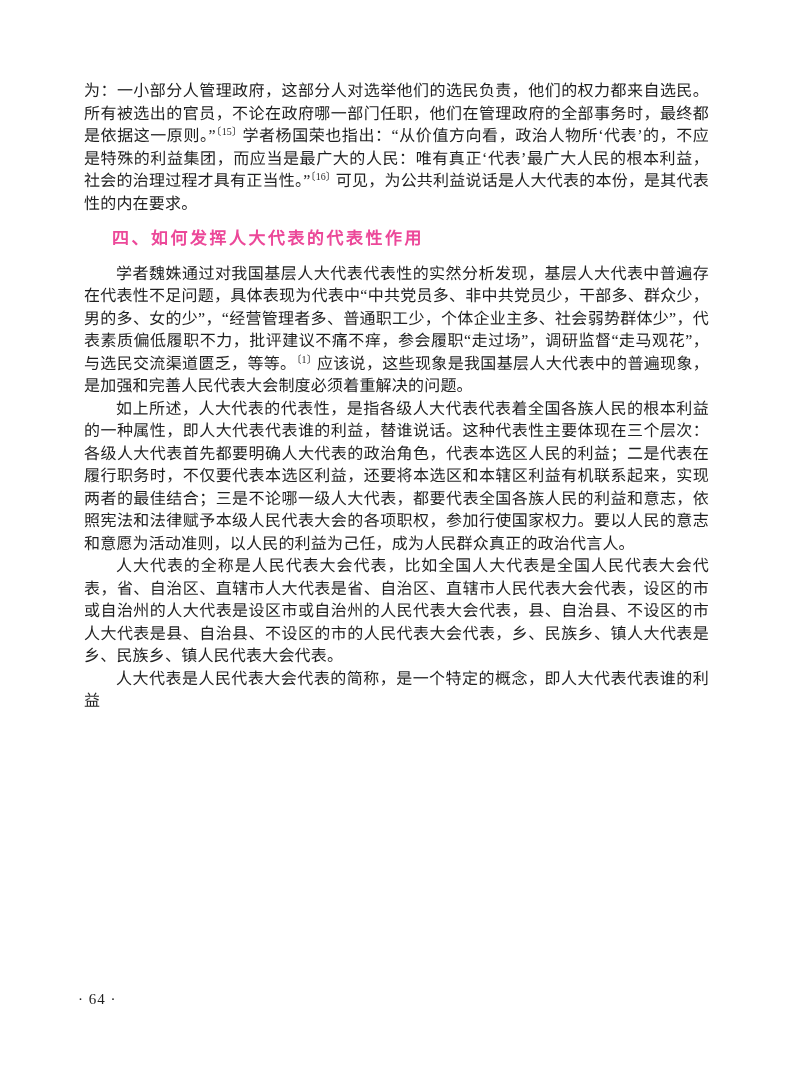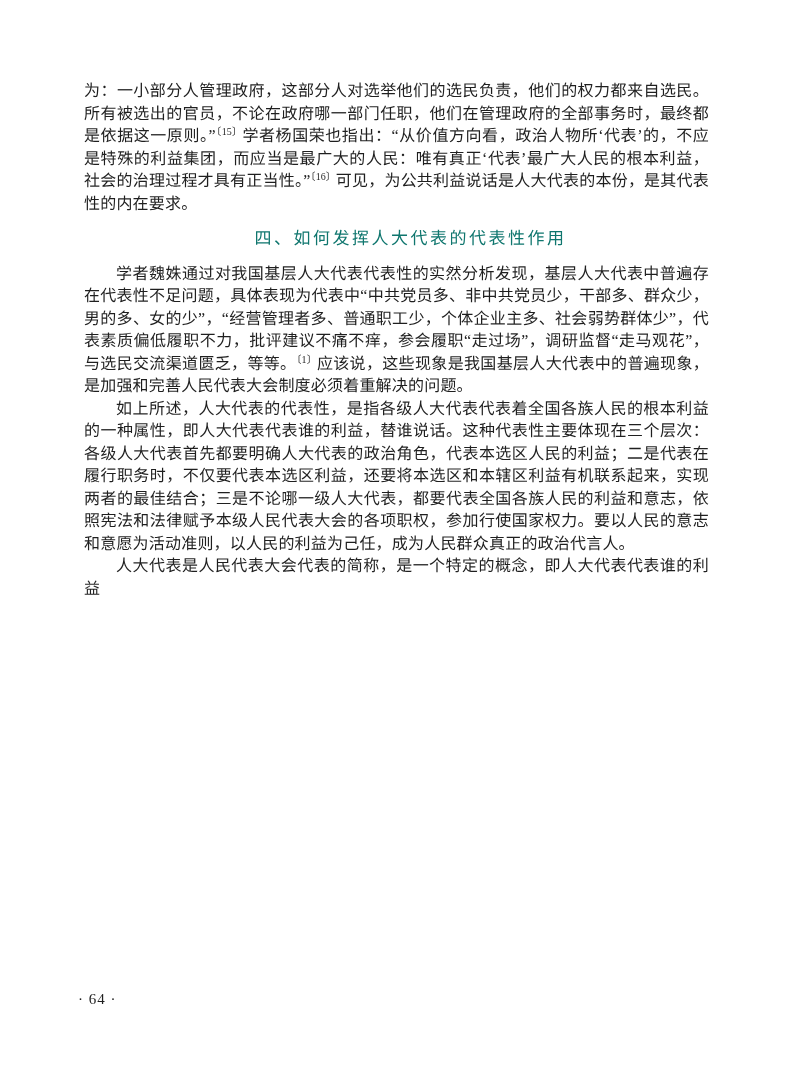--- a/index.html
+++ b/index.html
@@ -29,27 +29,26 @@
     text-justify: inter-ideograph;
     text-indent: 2em;
     letter-spacing: 0.2px;
   }
   p.para.no-indent {
     text-indent: 0;
   }
   h2.heading {
     font-family: "Liberation Sans", "DejaVu Sans", sans-serif;
     font-size: 17px;
-    font-weight: normal;
-    color: #0f766e;
+    font-weight: bold;
+    color: #ec4899;
     letter-spacing: 2.5px;
     line-height: 22.5px;
     margin: 13px 0 12px 0;
     padding-left: 28px;
-    text-align: center;
   }
   sup.ref {
     font-size: 10px;
     line-height: 0;
     vertical-align: super;
     letter-spacing: 0;
   }
   .footer {
     position: absolute;
     left: 78px;
@@ -62,16 +61,17 @@
 </style>
 </head>
 <body>
 
 <div class="page">
   <div class="doc-body">
       <p class="para no-indent">为：一小部分人管理政府，这部分人对选举他们的选民负责，他们的权力都来自选民。所有被选出的官员，不论在政府哪一部门任职，他们在管理政府的全部事务时，最终都是依据这一原则。”<sup class="ref">〔15〕</sup>学者杨国荣也指出：“从价值方向看，政治人物所‘代表’的，不应是特殊的利益集团，而应当是最广大的人民：唯有真正‘代表’最广大人民的根本利益，社会的治理过程才具有正当性。”<sup class="ref">〔16〕</sup>可见，为公共利益说话是人大代表的本份，是其代表性的内在要求。</p>
       <h2 class="heading">四、如何发挥人大代表的代表性作用</h2>
       <p class="para">学者魏姝通过对我国基层人大代表代表性的实然分析发现，基层人大代表中普遍存在代表性不足问题，具体表现为代表中“中共党员多、非中共党员少，干部多、群众少，男的多、女的少”，“经营管理者多、普通职工少，个体企业主多、社会弱势群体少”，代表素质偏低履职不力，批评建议不痛不痒，参会履职“走过场”，调研监督“走马观花”，与选民交流渠道匮乏，等等。<sup class="ref">〔1〕</sup>应该说，这些现象是我国基层人大代表中的普遍现象，是加强和完善人民代表大会制度必须着重解决的问题。</p>
       <p class="para">如上所述，人大代表的代表性，是指各级人大代表代表着全国各族人民的根本利益的一种属性，即人大代表代表谁的利益，替谁说话。这种代表性主要体现在三个层次：各级人大代表首先都要明确人大代表的政治角色，代表本选区人民的利益；二是代表在履行职务时，不仅要代表本选区利益，还要将本选区和本辖区利益有机联系起来，实现两者的最佳结合；三是不论哪一级人大代表，都要代表全国各族人民的利益和意志，依照宪法和法律赋予本级人民代表大会的各项职权，参加行使国家权力。要以人民的意志和意愿为活动准则，以人民的利益为己任，成为人民群众真正的政治代言人。</p>
+      <p class="para">人大代表的全称是人民代表大会代表，比如全国人大代表是全国人民代表大会代表，省、自治区、直辖市人大代表是省、自治区、直辖市人民代表大会代表，设区的市或自治州的人大代表是设区市或自治州的人民代表大会代表，县、自治县、不设区的市人大代表是县、自治县、不设区的市的人民代表大会代表，乡、民族乡、镇人大代表是乡、民族乡、镇人民代表大会代表。</p>
       <p class="para">人大代表是人民代表大会代表的简称，是一个特定的概念，即人大代表代表谁的利益</p>
     </div>
   <div class="footer">· 64 ·</div>
 </div>
 
 </body></html>

